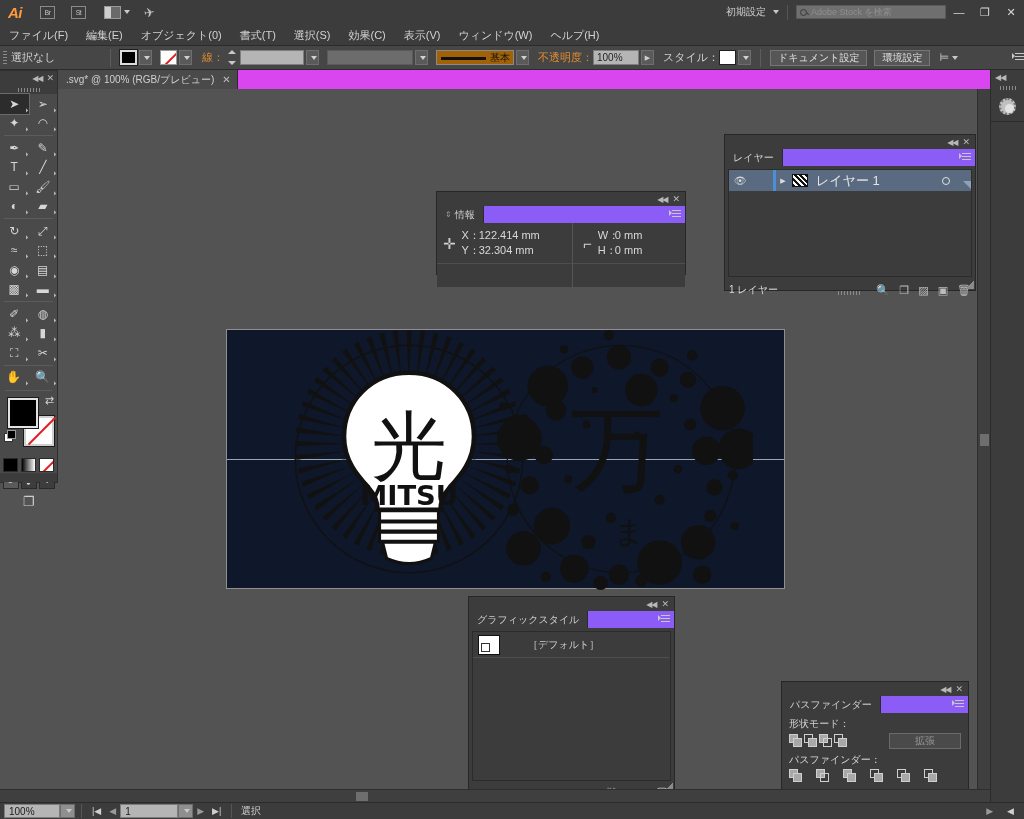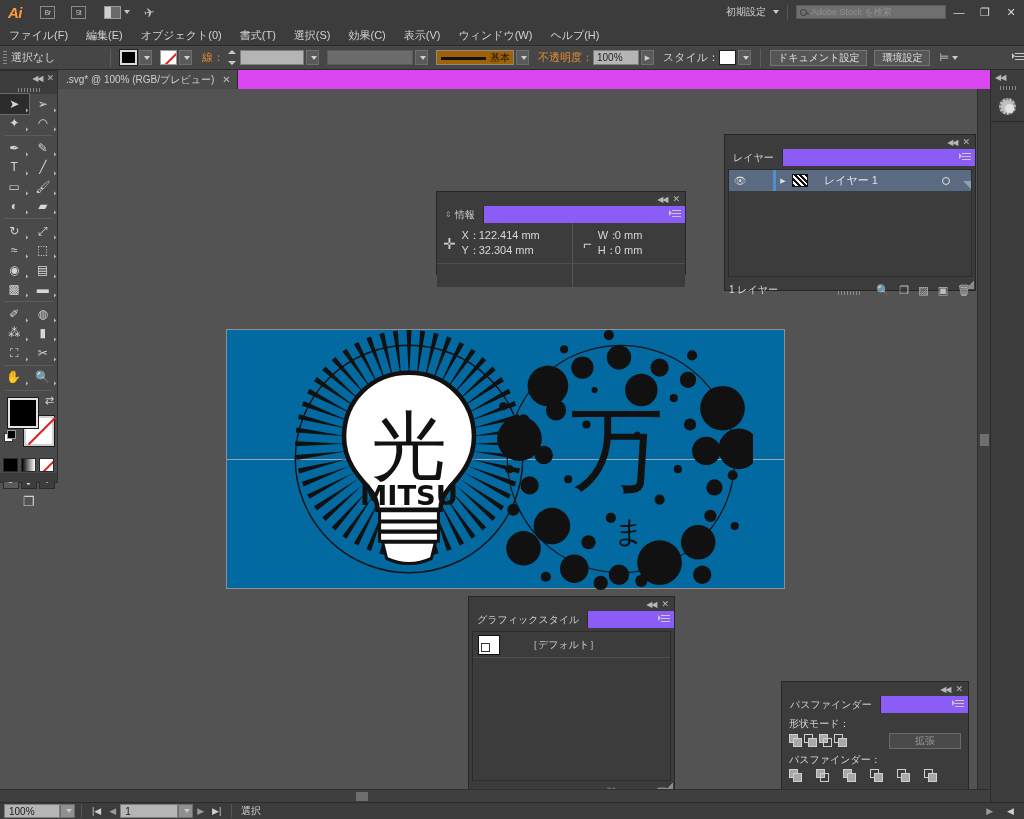--- a/index.html
+++ b/index.html
@@ -102,21 +102,21 @@
   }
   .tabclose { margin-left:8px; color:#bdbdbd; font-size:10px; }
 
   
   .canvas {
     position:absolute; left:0; top:89px; width:1024px; height:713px; background:#535353;
     overflow:hidden;
   }
   .artboard {
     position:absolute; left:227px; top:241px; width:557px; height:258px;
-    background:#0369a1; box-shadow:0 0 0 1px #8f8f8f;
+    background:#0f172a; box-shadow:0 0 0 1px #8f8f8f;
   }
   .centerline {
     position:absolute; left:0; top:129px; width:557px; height:1px; background:#9aa5b0;
   }
 
   
   .toolbar {
     position:absolute; left:0; top:70px; width:58px; height:413px;
     background:#4a4a4a; border:1px solid #2e2e2e; border-left:none;
   }
@@ -182,21 +182,21 @@
   #layers-panel { left:724px; top:134px; width:252px; height:157px; }
   .layers-list { margin:3px; background:#3c3c3c; border:1px solid #2b2b2b; height:108px; }
   .layer-row { display:flex; align-items:center; height:21px; background:#5a6a80; }
   .lr-cell { display:flex;align-items:center;justify-content:center; }
   .eye { width:22px; color:#dcdcdc; font-size:10px; }
   .lockcol { width:22px; border-left:1px solid #46536a; border-right:1px solid #46536a; }
   .selbar { width:3px; height:21px; background:#4a90d9; }
   .disclos { width:14px; color:#dcdcdc; font-size:7px; }
   .lthumb { width:16px;height:13px;margin-left:2px;border:1px solid #111;
     background:repeating-linear-gradient(45deg,#111 0 2px,#fff 2px 4px);}
-  .lname { flex:1; font-size:11px; color:#e4e4e4; padding-left:16px; }
+  .lname { flex:1; font-size:13px; color:#e4e4e4; padding-left:8px; }
   .ltarget { width:26px; display:flex;align-items:center;justify-content:center;}
   .ltarget i { width:8px;height:8px;border:1.3px solid #e0e0e0;border-radius:50%;display:block;}
   .lcorner { width:12px; position:relative; }
   .lcorner:after{content:"";position:absolute;right:0;top:0;border-top:8px solid #8fa0b8;border-left:8px solid transparent;}
   .layers-foot { display:flex; align-items:center; height:20px; padding:0 4px; }
   .lf-text { font-size:10px; color:#d8d8d8; }
   .lf-icons { margin-left:auto; display:flex; gap:9px; align-items:center; color:#bdbdbd; font-size:11px; }
   .p-resize { position:absolute; right:1px; bottom:1px; width:8px;height:8px;
     background:linear-gradient(135deg,transparent 50%,#8a8a8a 50%); }
   .p-gripbot { position:absolute; left:50%; transform:translateX(-50%); bottom:-5px; width:24px;height:4px;

